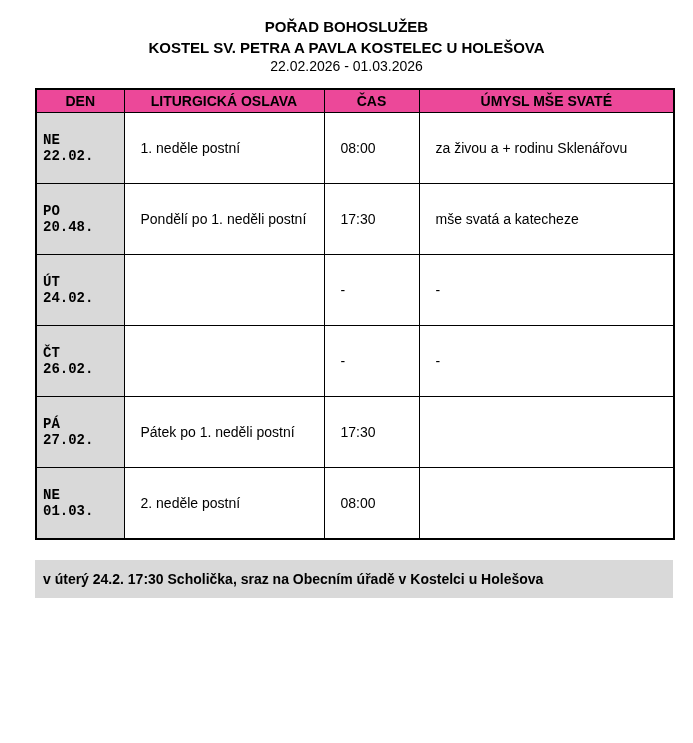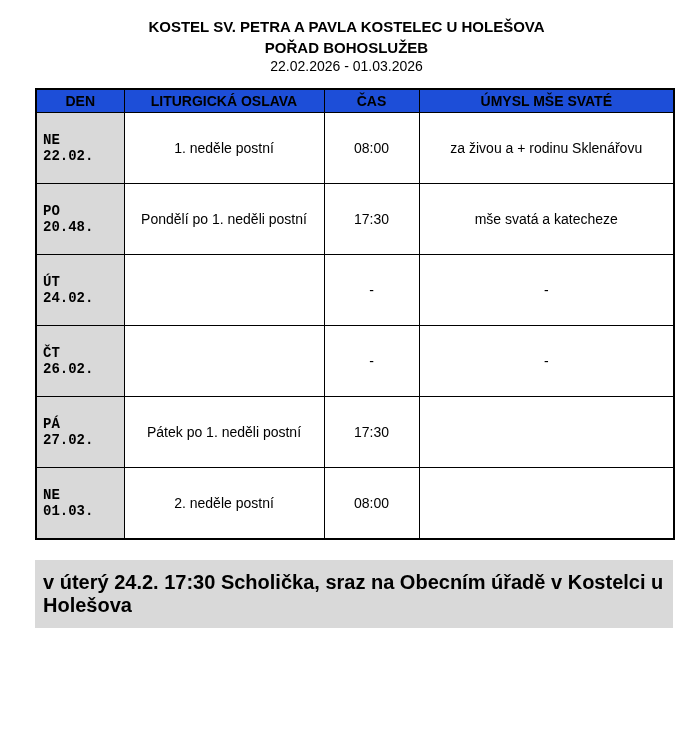--- a/index.html
+++ b/index.html
@@ -32,63 +32,63 @@
     width: 638px;
     margin: 14px 0 0 35px;
     border: 2px solid #000000;
   }
   table.schedule th, table.schedule td {
     border: 1px solid #000000;
     font-size: 14px;
     overflow: hidden;
   }
   table.schedule th {
-    background: #1d4ed8;
+    background: #ec4899;
     font-weight: bold;
     height: 20px;
     text-align: center;
     padding: 1px 2px;
   }
   td.den-cell {
     background: #d9d9d9;
     font-weight: bold;
     text-align: left;
     padding-left: 6px;
     height: 66px;
     vertical-align: middle;
     font-family: Liberation Mono, monospace;
   }
   td.body-cell {
-    text-align: center;
+    text-align: left;
     vertical-align: middle;
     height: 66px;
     padding: 2px 16px;
   }
   .day-abbrev {
     display: inline-block;
     min-width: 26px;
   }
   .note-bar {
     width: 638px;
     margin: 20px 0 4px 35px;
     box-sizing: border-box;
     background: #d9d9d9;
-    font-size: 20px;
+    font-size: 14px;
     font-weight: bold;
     padding: 11px 8px;
   }
 </style>
 </head>
 <body>
 
 <div class="page">
 
   <div class="titles">
+    <div class="title-line">POŘAD BOHOSLUŽEB</div>
     <div class="title-line">KOSTEL SV. PETRA A PAVLA KOSTELEC U HOLEŠOVA</div>
-    <div class="title-line">POŘAD BOHOSLUŽEB</div>
     <div class="date-line">22.02.2026 - 01.03.2026</div>
   </div>
 
   <table class="schedule">
     <colgroup>
       <col style="width:88px">
       <col style="width:200px">
       <col style="width:95px">
       <col style="width:255px">
     </colgroup>

